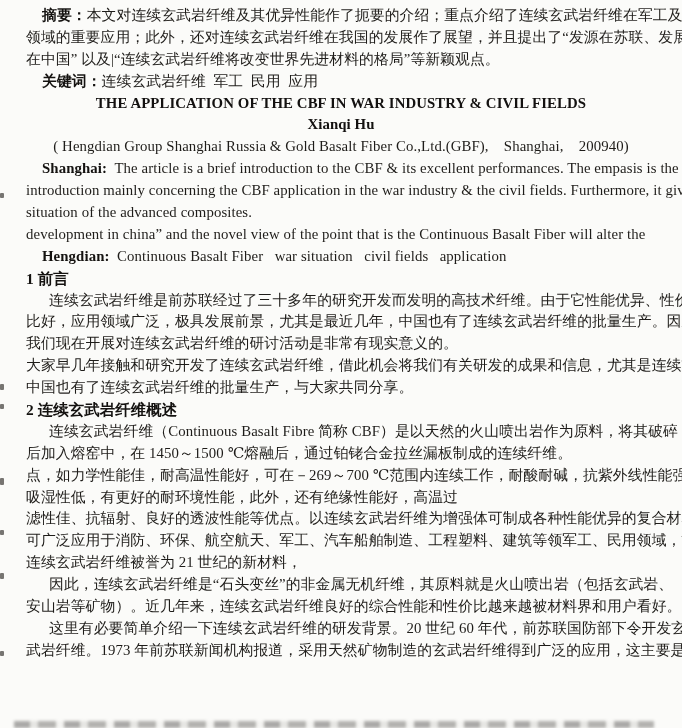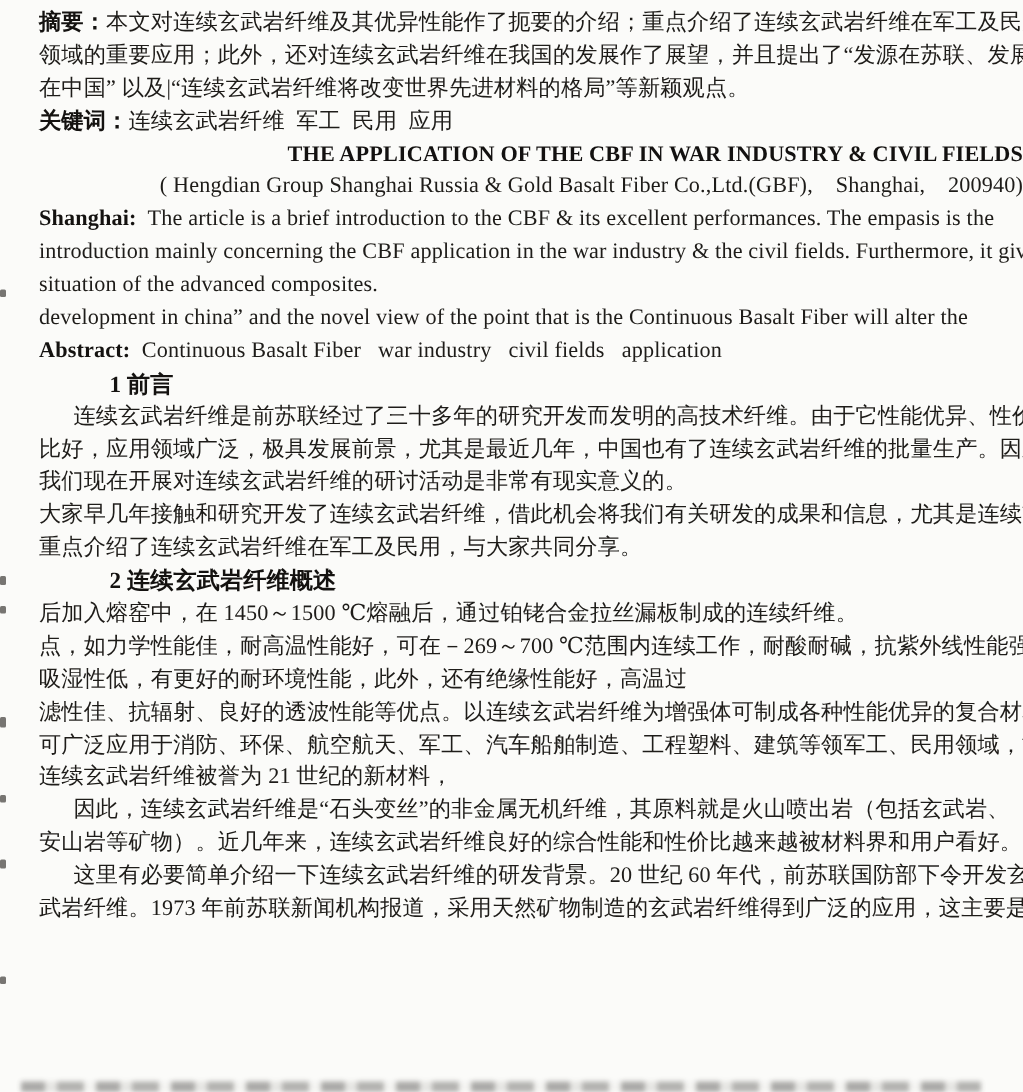--- a/index.html
+++ b/index.html
@@ -31,30 +31,29 @@
     padding-right: 12px;
     font-size: 14.8px;
     white-space: pre;
     letter-spacing: 0.1px;
   }
   .ln.indent { padding-left: 49px; }
   .ln.h {
     font-weight: bold;
     font-size: 15.4px;
     color: #141210;
-    margin-left: 47px;
   }
   .ln.c, .ln.cb {
     padding-left: 0;
     padding-right: 0;
-    text-align: right;
+    text-align: center;
     white-space: pre;
   }
   .ln.cb { font-weight: bold; color: #131110; }
-  .b { font-weight: bold; color: #141210; }
+  .b { font-weight: bold; color: #141210; margin-left: 16px; }
   
   .speck {
     position: absolute;
     left: 0;
     background: #2f2d2a;
     opacity: 0.65;
     border-radius: 1px;
   }
   .bottom-smudge {
     position: absolute;
@@ -74,33 +73,35 @@
 </head>
 <body>
 
 <div class="page">
   <div class="content">
       <div class="ln "><span class="b">摘要：</span><span>本文对连续玄武岩纤维及其优异性能作了扼要的介绍；重点介绍了连续玄武岩纤维在军工及民用</span></div>
       <div class="ln "><span>领域的重要应用；此外，还对连续玄武岩纤维在我国的发展作了展望，并且提出了“发源在苏联、发展</span></div>
       <div class="ln "><span>在中国” 以及|“连续玄武岩纤维将改变世界先进材料的格局”等新颖观点。</span></div>
       <div class="ln "><span class="b">关键词：</span><span>连续玄武岩纤维  军工  民用  应用</span></div>
       <div class="ln cb"><span>THE APPLICATION OF THE CBF IN WAR INDUSTRY &amp; CIVIL FIELDS</span></div>
+      <div class="ln cb"><span>Xianqi Hu</span></div>
       <div class="ln c"><span>( Hengdian Group Shanghai Russia &amp; Gold Basalt Fiber Co.,Ltd.(GBF),    Shanghai,    200940)</span></div>
       <div class="ln "><span class="b">Shanghai:</span><span>  The article is a brief introduction to the CBF &amp; its excellent performances. The empasis is the</span></div>
       <div class="ln "><span>introduction mainly concerning the CBF application in the war industry &amp; the civil fields. Furthermore, it gives</span></div>
       <div class="ln "><span>situation of the advanced composites.</span></div>
       <div class="ln "><span>development in china” and the novel view of the point that is the Continuous Basalt Fiber will alter the</span></div>
-      <div class="ln "><span class="b">Abstract:</span><span>  Continuous Basalt Fiber   war industry   civil fields   application</span></div>
+      <div class="ln "><span class="b">Hengdian:</span><span>  Continuous Basalt Fiber   war situation   civil fields   application</span></div>
       <div class="ln h"><span>1 前言</span></div>
       <div class="ln indent"><span>连续玄武岩纤维是前苏联经过了三十多年的研究开发而发明的高技术纤维。由于它性能优异、性价</span></div>
       <div class="ln "><span>比好，应用领域广泛，极具发展前景，尤其是最近几年，中国也有了连续玄武岩纤维的批量生产。因此，</span></div>
       <div class="ln "><span>我们现在开展对连续玄武岩纤维的研讨活动是非常有现实意义的。</span></div>
       <div class="ln "><span>大家早几年接触和研究开发了连续玄武岩纤维，借此机会将我们有关研发的成果和信息，尤其是连续玄</span></div>
-      <div class="ln "><span>重点介绍了连续玄武岩纤维在军工及民用，与大家共同分享。</span></div>
+      <div class="ln "><span>中国也有了连续玄武岩纤维的批量生产，与大家共同分享。</span></div>
       <div class="ln h"><span>2 连续玄武岩纤维概述</span></div>
+      <div class="ln indent"><span>连续玄武岩纤维（Continuous Basalt Fibre 简称 CBF）是以天然的火山喷出岩作为原料，将其破碎</span></div>
       <div class="ln "><span>后加入熔窑中，在 1450～1500 ℃熔融后，通过铂铑合金拉丝漏板制成的连续纤维。</span></div>
       <div class="ln "><span>点，如力学性能佳，耐高温性能好，可在－269～700 ℃范围内连续工作，耐酸耐碱，抗紫外线性能强，</span></div>
       <div class="ln "><span>吸湿性低，有更好的耐环境性能，此外，还有绝缘性能好，高温过</span></div>
       <div class="ln "><span>滤性佳、抗辐射、良好的透波性能等优点。以连续玄武岩纤维为增强体可制成各种性能优异的复合材料，</span></div>
       <div class="ln "><span>可广泛应用于消防、环保、航空航天、军工、汽车船舶制造、工程塑料、建筑等领军工、民用领域，故</span></div>
       <div class="ln "><span>连续玄武岩纤维被誉为 21 世纪的新材料，</span></div>
       <div class="ln indent"><span>因此，连续玄武岩纤维是“石头变丝”的非金属无机纤维，其原料就是火山喷出岩（包括玄武岩、</span></div>
       <div class="ln "><span>安山岩等矿物）。近几年来，连续玄武岩纤维良好的综合性能和性价比越来越被材料界和用户看好。</span></div>
       <div class="ln indent"><span>这里有必要简单介绍一下连续玄武岩纤维的研发背景。20 世纪 60 年代，前苏联国防部下令开发玄</span></div>
       <div class="ln "><span>武岩纤维。1973 年前苏联新闻机构报道，采用天然矿物制造的玄武岩纤维得到广泛的应用，这主要是指</span></div>

